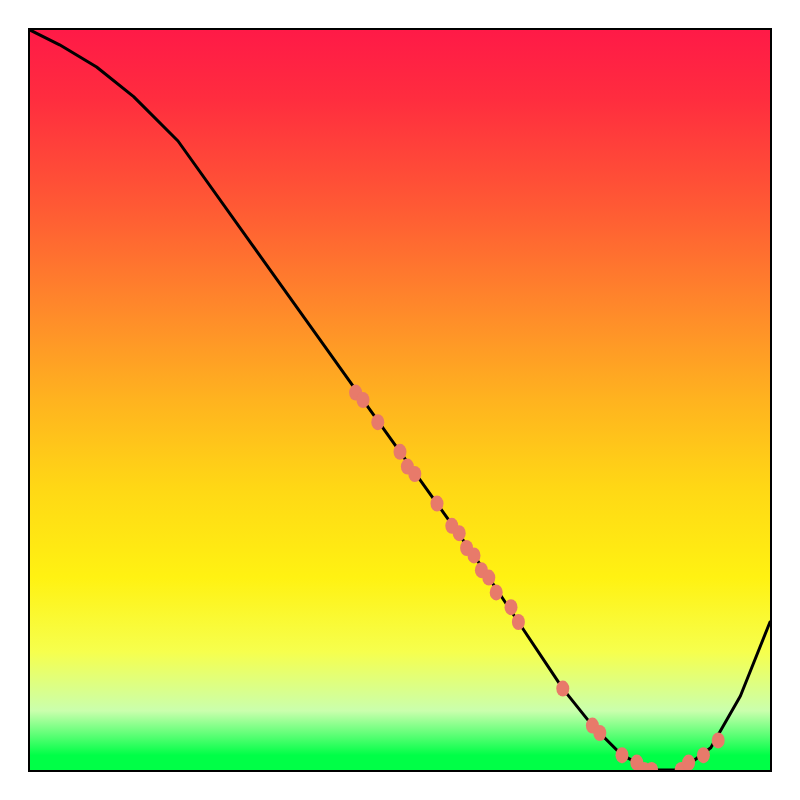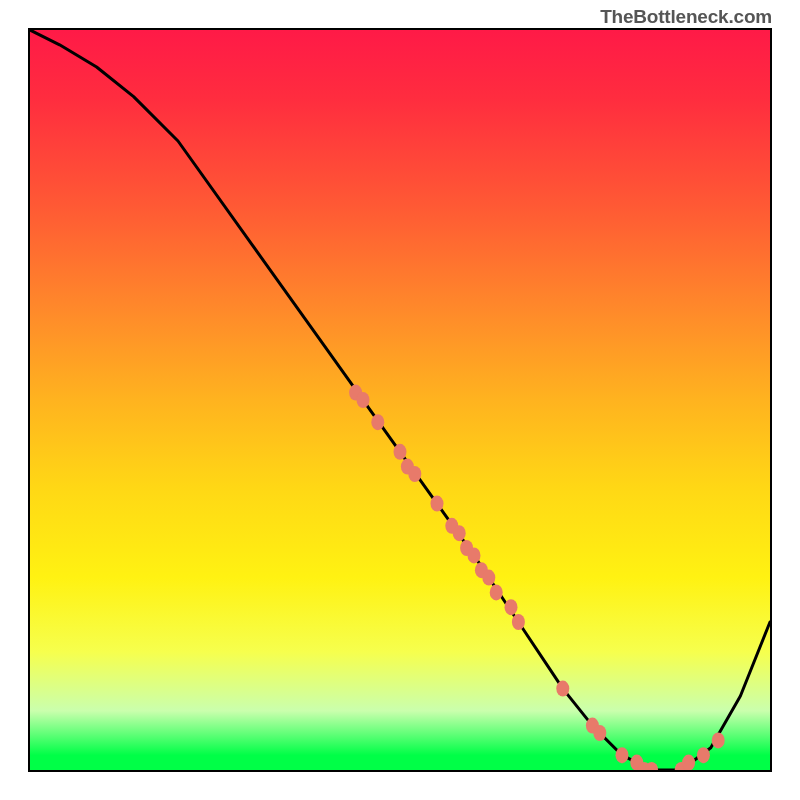--- a/index.html
+++ b/index.html
@@ -58,21 +58,20 @@
     font-size: 19px;
     font-weight: 600;
     color: #555;
     letter-spacing: -0.2px;
   }
 </style>
 </head>
 <body>
 
 <div class="chart-container">
-  <div class="watermark">TheBottleneck.com</div>
 
   <div class="plot-area">
     <div class="gradient-bg"></div>
     <svg class="curve" viewBox="0 0 740 740" preserveAspectRatio="none">
       <path id="curve-path" fill="none" stroke="#000000" stroke-width="3" stroke-linecap="round" stroke-linejoin="round" d="M0.0 0.0 L29.6 14.8 L66.6 37.0 L103.6 66.6 L148.0 111.0 L222.0 214.6 L296.0 318.2 L370.0 421.8 L444.0 525.4 L488.4 592.0 L518.0 636.4 L532.8 658.6 L562.4 695.6 L592.0 725.2 L621.6 740.0 L651.2 740.0 L680.8 717.8 L710.4 666.0 L740.0 592.0"></path>
       <g id="points-group">
           <ellipse cx="325.6" cy="362.6" rx="6.5" ry="8" fill="#e87a6a"></ellipse>
           <ellipse cx="333.0" cy="370.0" rx="6.5" ry="8" fill="#e87a6a"></ellipse>
           <ellipse cx="347.8" cy="392.2" rx="6.5" ry="8" fill="#e87a6a"></ellipse>
           <ellipse cx="370.0" cy="421.8" rx="6.5" ry="8" fill="#e87a6a"></ellipse>

